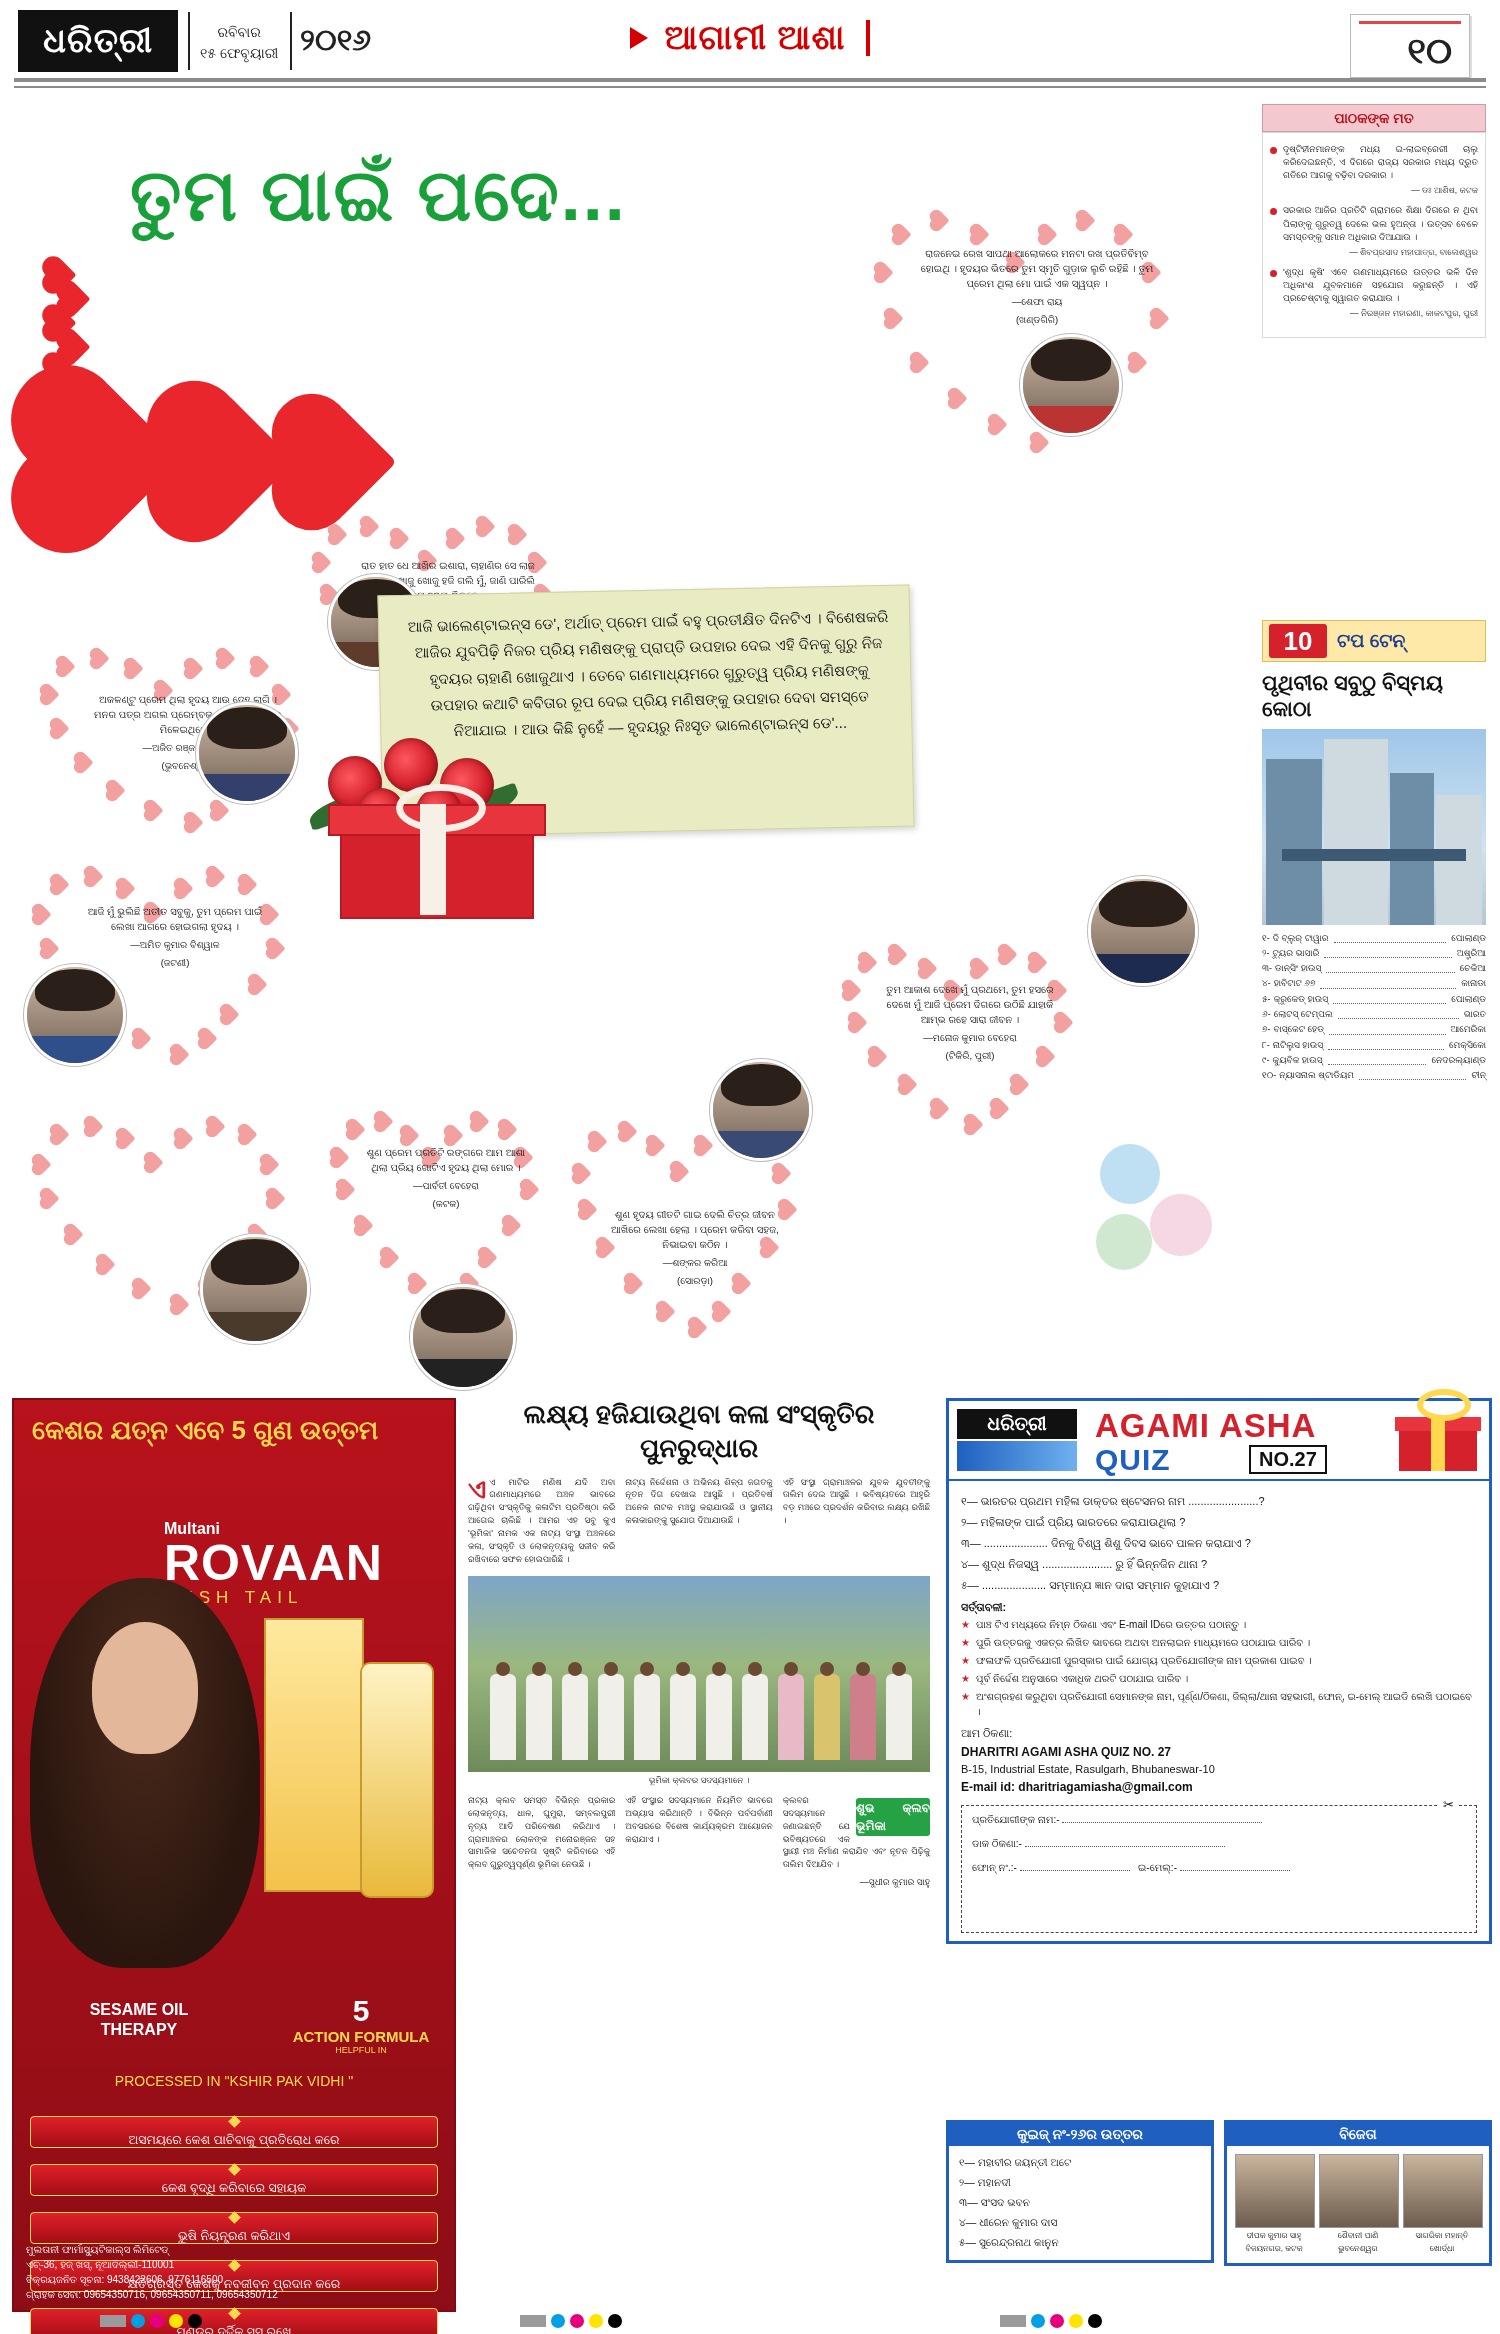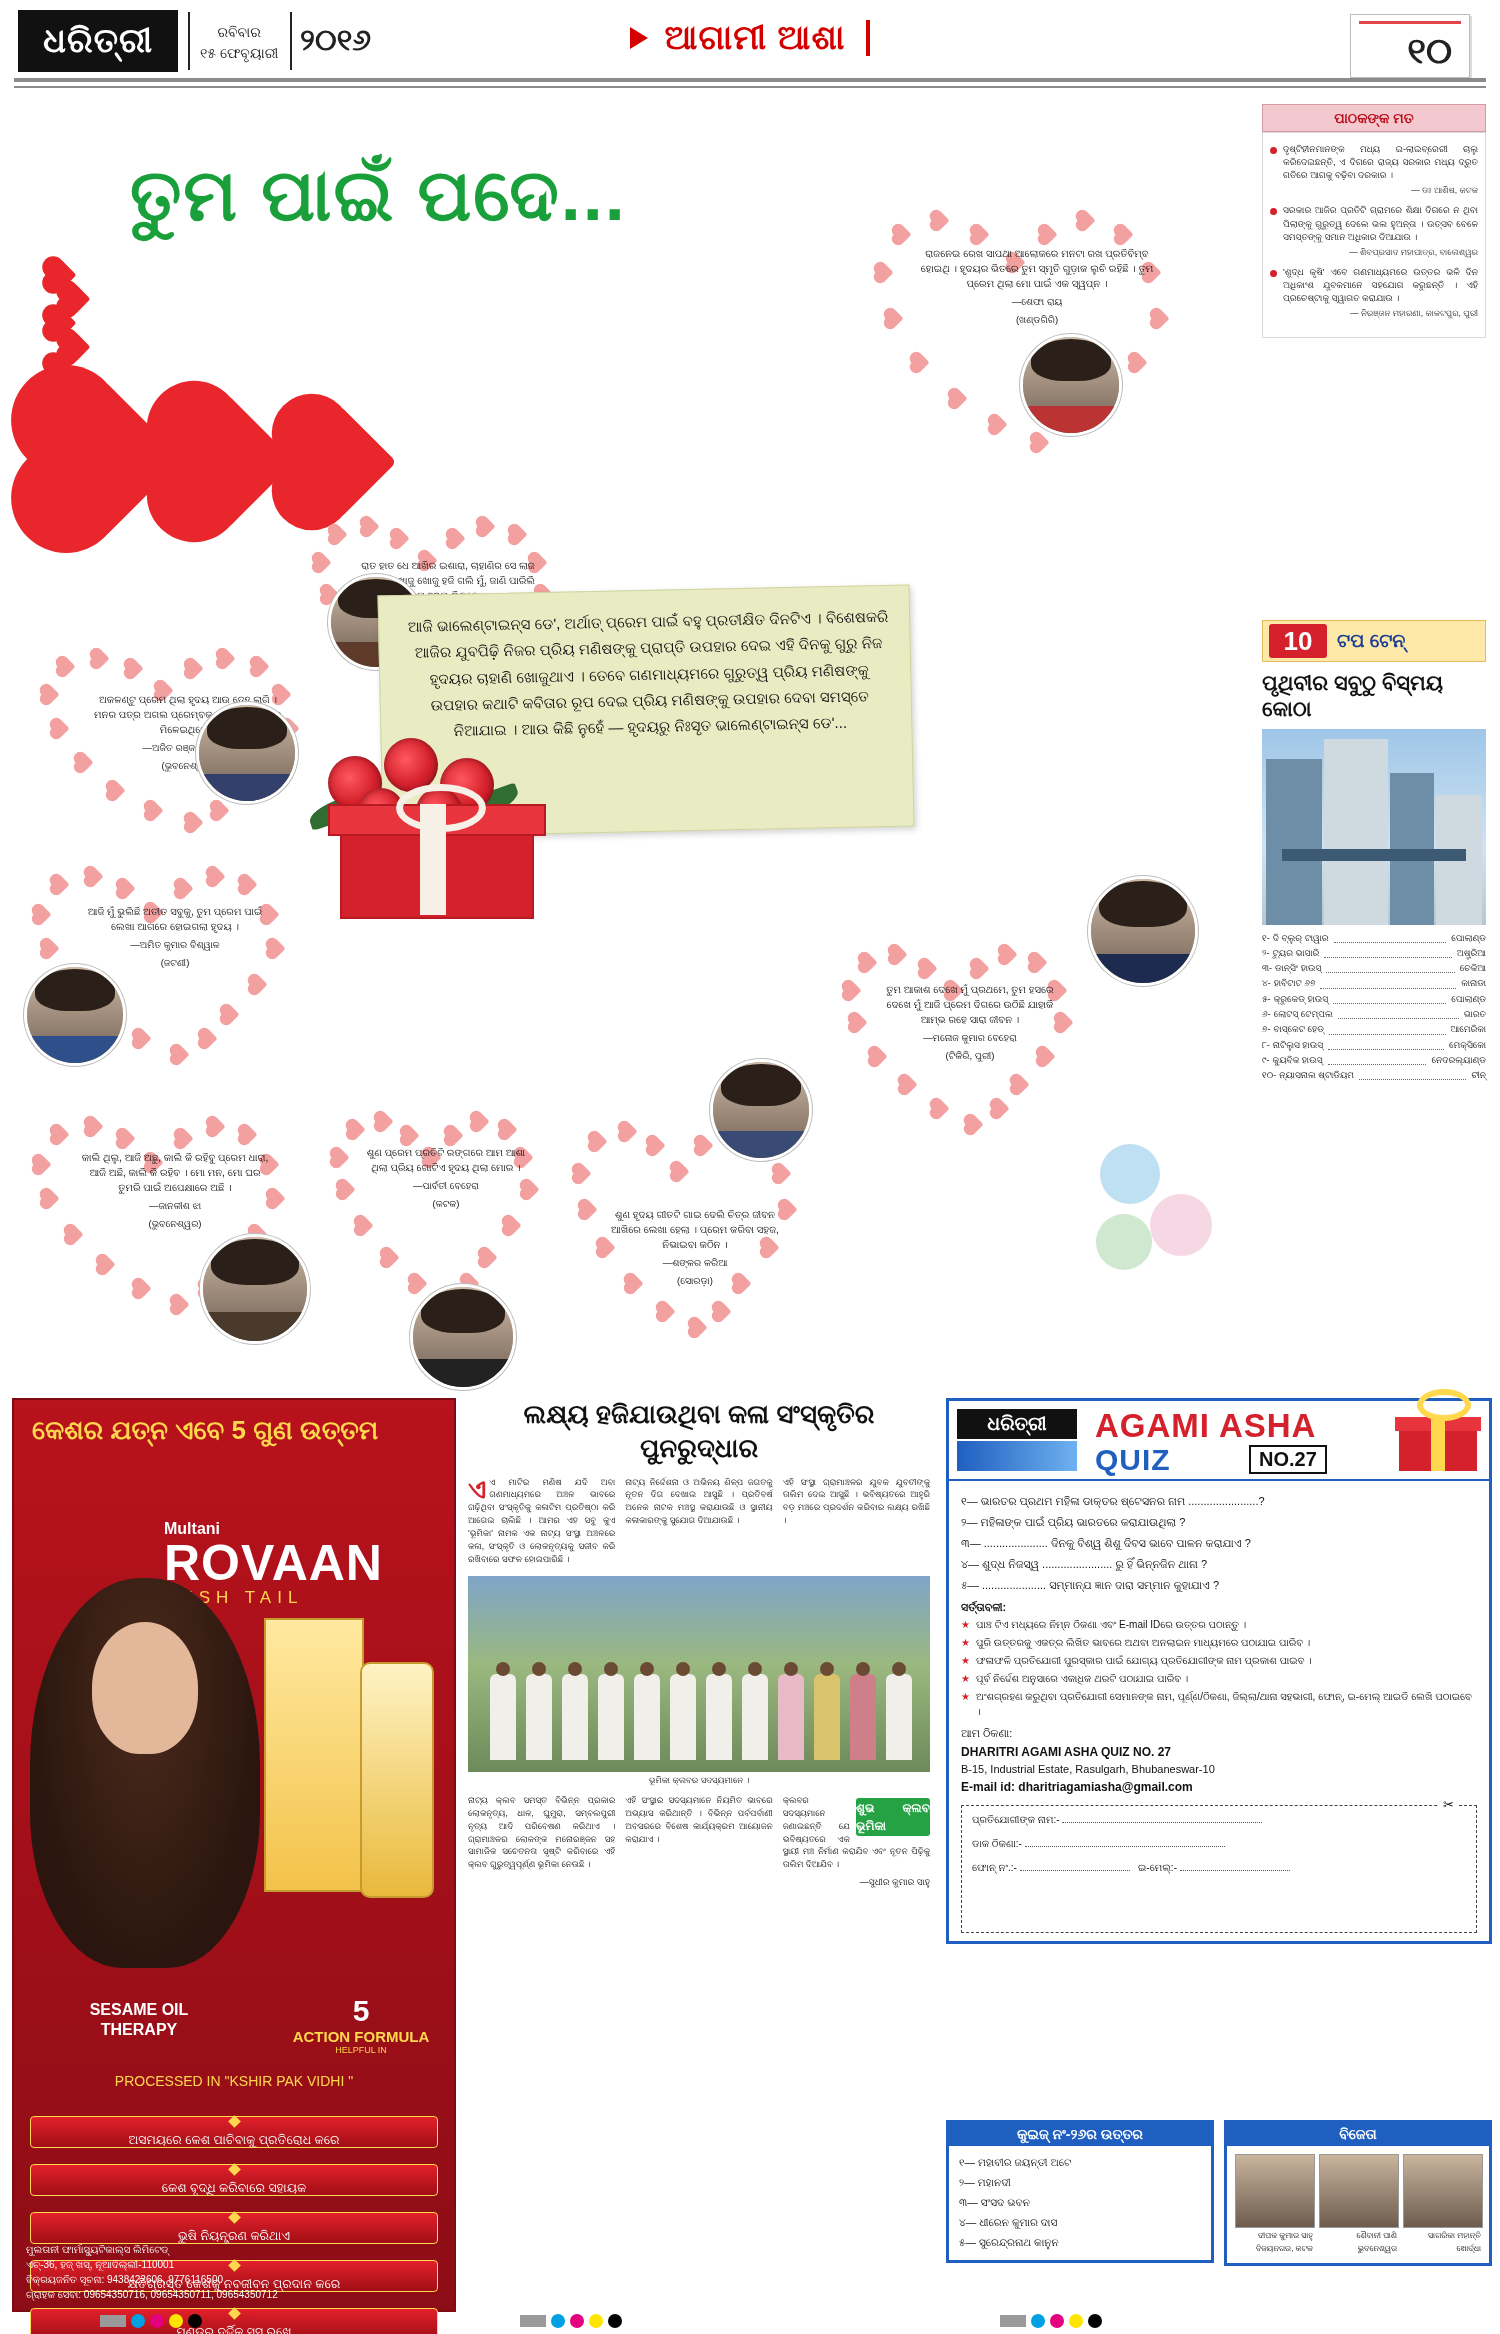--- a/index.html
+++ b/index.html
@@ -157,21 +157,21 @@
   .coupon .line{font-size:10px;margin-bottom:12px;}
   .coupon .line u{text-decoration:none;border-bottom:1px dotted #555;display:inline-block;min-width:200px;}
   .scissor{position:absolute;right:18px;top:-9px;background:#fff;padding:0 4px;font-size:13px;}
 
   .ans{position:absolute;left:946px;top:2120px;width:262px;border:3px solid #1f5fc0;background:#fff;}
   .ans-h{background:#1f5fc0;color:#fff;font-size:14px;font-weight:bold;text-align:center;padding:3px 0;}
   .ans-b{padding:7px 10px;font-size:10.5px;line-height:1.9;}
   .win{position:absolute;left:1224px;top:2120px;width:262px;border:3px solid #1f5fc0;background:#fff;}
   .win-h{background:#1f5fc0;color:#fff;font-size:14px;font-weight:bold;text-align:center;padding:3px 0;}
   .win-b{display:flex;gap:6px;padding:8px 8px;}
-  .win-c{flex:1;text-align:right;}
+  .win-c{flex:1;text-align:center;}
   .win-ph{width:100%;height:72px;background:linear-gradient(180deg,#c9b49d,#6d5c4e);border:1px solid #999;}
   .win-n{font-size:8px;line-height:1.3;margin-top:3px;}
 
   
   .colorbar{position:absolute;bottom:6px;height:14px;display:flex;gap:5px;align-items:center;}
   .sw{width:14px;height:14px;border-radius:50%;}
   .grayblk{width:26px;height:12px;background:#9a9a9a;}
 </style>
 </head>
 <body>
@@ -361,25 +361,20 @@
         <span style="left:118px;top:42px"></span>
           <span style="left:148px;top:18px"></span>
           <span style="left:180px;top:6px"></span>
         <span style="left:212px;top:14px"></span>
           <span style="left:234px;top:44px"></span>
           <span style="left:240px;top:78px"></span>
         <span style="left:222px;top:114px"></span>
           <span style="left:194px;top:144px"></span>
           <span style="left:172px;top:168px"></span>
       </div>
-      <div class="txt" style="left:48px;top:36px;width:194px;">
-        <span>କାଲି ଥିଲୁ, ଆଜି ଅଛୁ, କାଲି କି ରହିବୁ ପ୍ରେମ ଧାରା, ଆଜି ଅଛି, କାଲି କି ରହିବ । ମୋ ମନ, ମୋ ଘର ତୁମରି ପାଇଁ ଅପେକ୍ଷାରେ ଅଛି ।</span>
-        <span class="sig">—ଜାନକୀଶ ଝା</span>
-        <span class="sig">(ଭୁବନେଶ୍ୱର)</span>
-      </div>
     </div>
     <div class="avatar" style="left:190px;top:1130px;width:104px;height:104px;">
       <div class="f"></div>
         <div class="hair"></div>
         <div class="shirt" style="background:#4a3a2c"></div>
     </div>
 
     <div class="poem" style="left:320px;top:1005px;width:230px;height:200px;">
       <div class="ring">
         <span style="left:112px;top:184px"></span>

